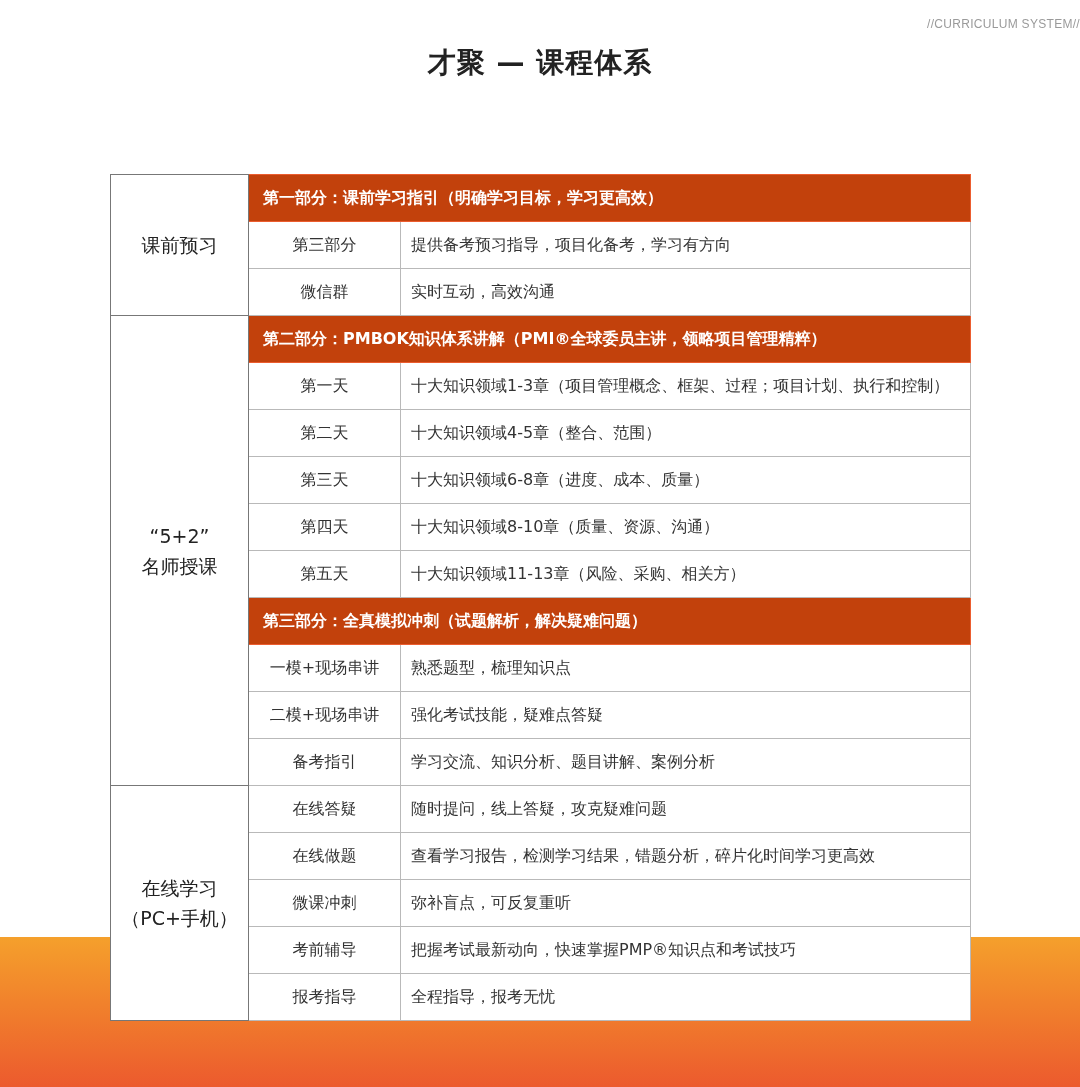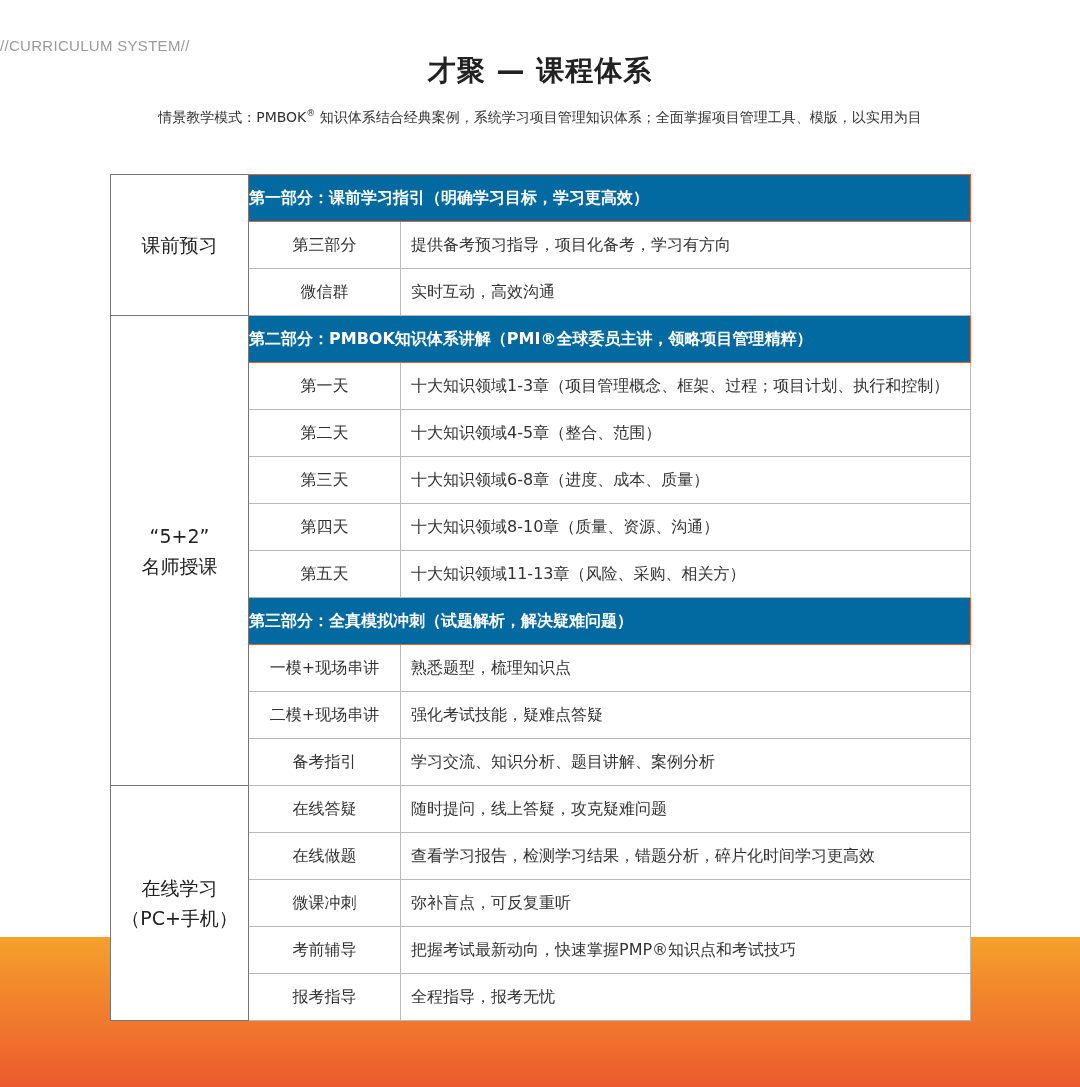--- a/index.html
+++ b/index.html
@@ -7,25 +7,25 @@
     width: 1080px; height: 1087px; position: relative; overflow: hidden;
     background: #ffffff;
     font-family: "DejaVu Sans", "Liberation Sans", sans-serif;
     color: #333;
   }
   .bg-band {
     position: absolute; left: 0; top: 937px; width: 1080px; height: 150px;
     background: linear-gradient(180deg, #f5a02c 0%, #f07a2c 55%, #ec5a2e 100%);
   }
   .subtitle-en {
-    position: absolute; top: 37px; left: 0; width: 1080px; text-align: left;
-    font-family: "Liberation Sans", sans-serif; font-size: 15px; color: #9a9a9a; letter-spacing: 0.3px;
+    position: absolute; top: 17px; left: 0; width: 1080px; text-align: right;
+    font-family: "Liberation Sans", sans-serif; font-size: 12px; color: #9a9a9a; letter-spacing: 0.3px;
   }
   .title {
-    position: absolute; top: 52px; left: 0; width: 1080px; text-align: center;
+    position: absolute; top: 44px; left: 0; width: 1080px; text-align: center;
     font-size: 28px; font-weight: bold; color: #222; letter-spacing: 1px;
   }
   .intro {
     position: absolute; top: 101px; left: 100px; width: 880px; text-align: center;
     font-size: 14px; color: #333; line-height: 25px;
   }
   .intro sup { font-size: 9px; }
   table.curr {
     position: absolute; left: 110px; top: 174px;
     width: 861px; border-collapse: collapse; background: #fff;
@@ -35,34 +35,33 @@
     border: 1px solid #b9b9b9; padding: 0; height: 46px;
     font-size: 16px; color: #333; vertical-align: middle;
   }
   table.curr td.cat {
     width: 137px; text-align: center; font-weight: normal; font-size: 19px; color: #222;
     line-height: 30px; border-color: #777;
   }
   table.curr td.item { width: 152px; text-align: center; }
   table.curr td.desc { padding-left: 10px; white-space: nowrap; overflow: hidden; }
   table.curr td.sec {
-    background: #0369a1; color: #fff; font-weight: bold; font-size: 16px;
-    padding-left: 0; border-color: #ec5d2f; white-space: nowrap;
+    background: #c2410c; color: #fff; font-weight: bold; font-size: 16px;
+    padding-left: 14px; border-color: #ec5d2f; white-space: nowrap;
   }
   table.curr { border: 1px solid #777; }
 </style>
 </head>
 <body>
 
 <div class="bg-band"></div>
 
 <div class="subtitle-en">//CURRICULUM SYSTEM//</div>
 <div class="title">才聚 — 课程体系</div>
 <div class="intro">
-  <div><span>情景教学模式：PMBOK</span><sup>®</sup><span> 知识体系结合经典案例，系统学习项目管理知识体系；全面掌握项目管理工具、模版，以实用为目</span></div>
 </div>
 
 <table class="curr">
   <colgroup>
       <col style="width:138px">
       <col style="width:152px">
       <col>
     </colgroup>
   <tbody>
 

